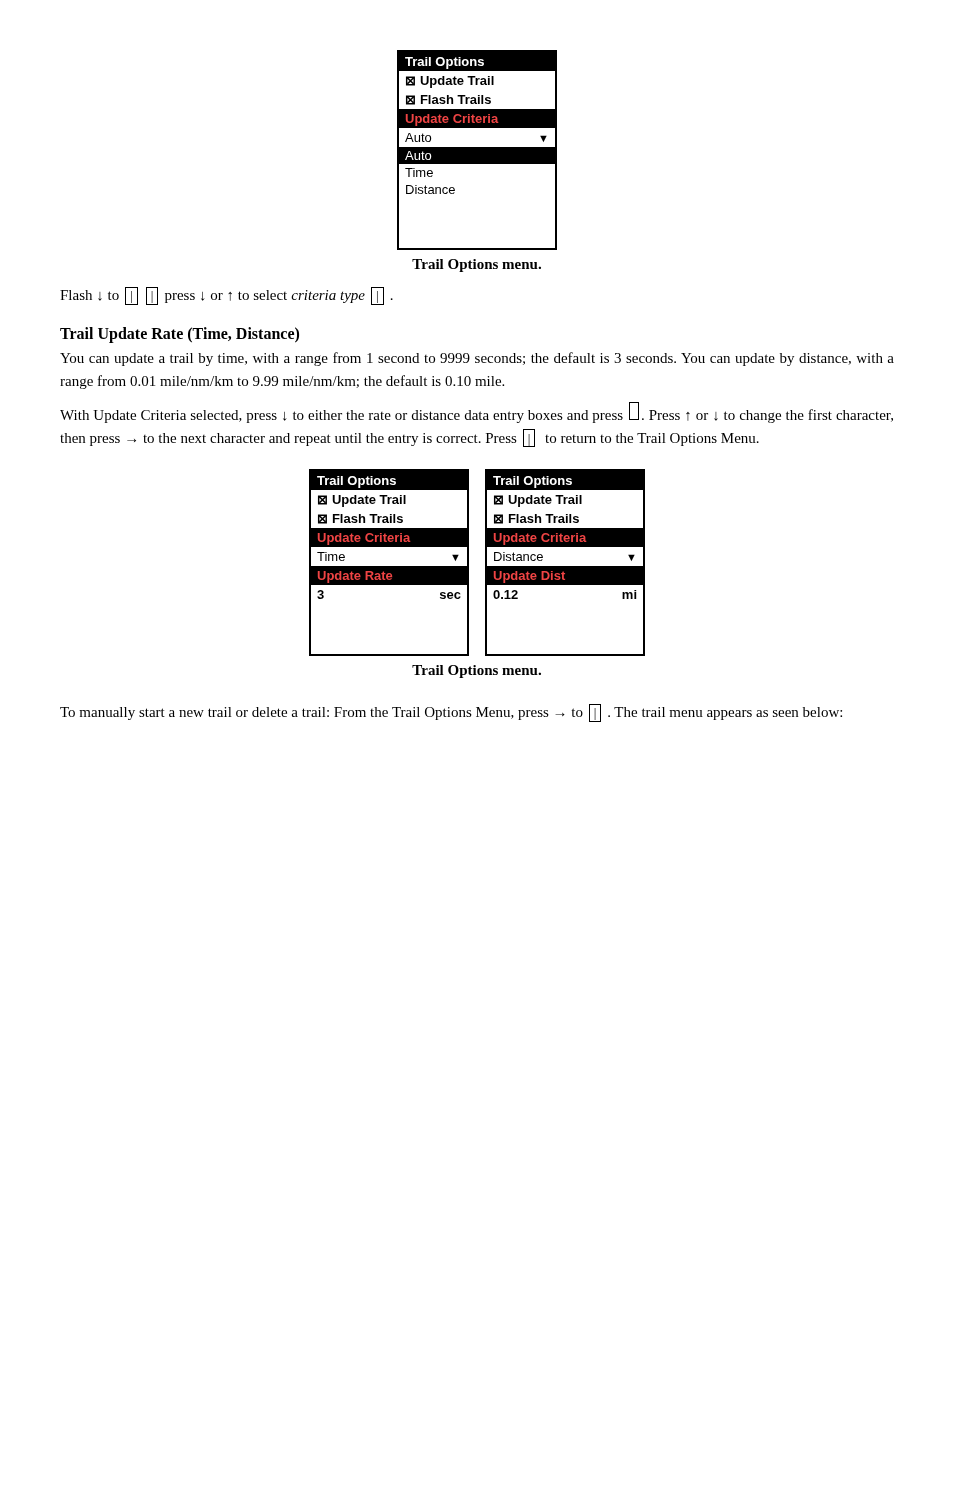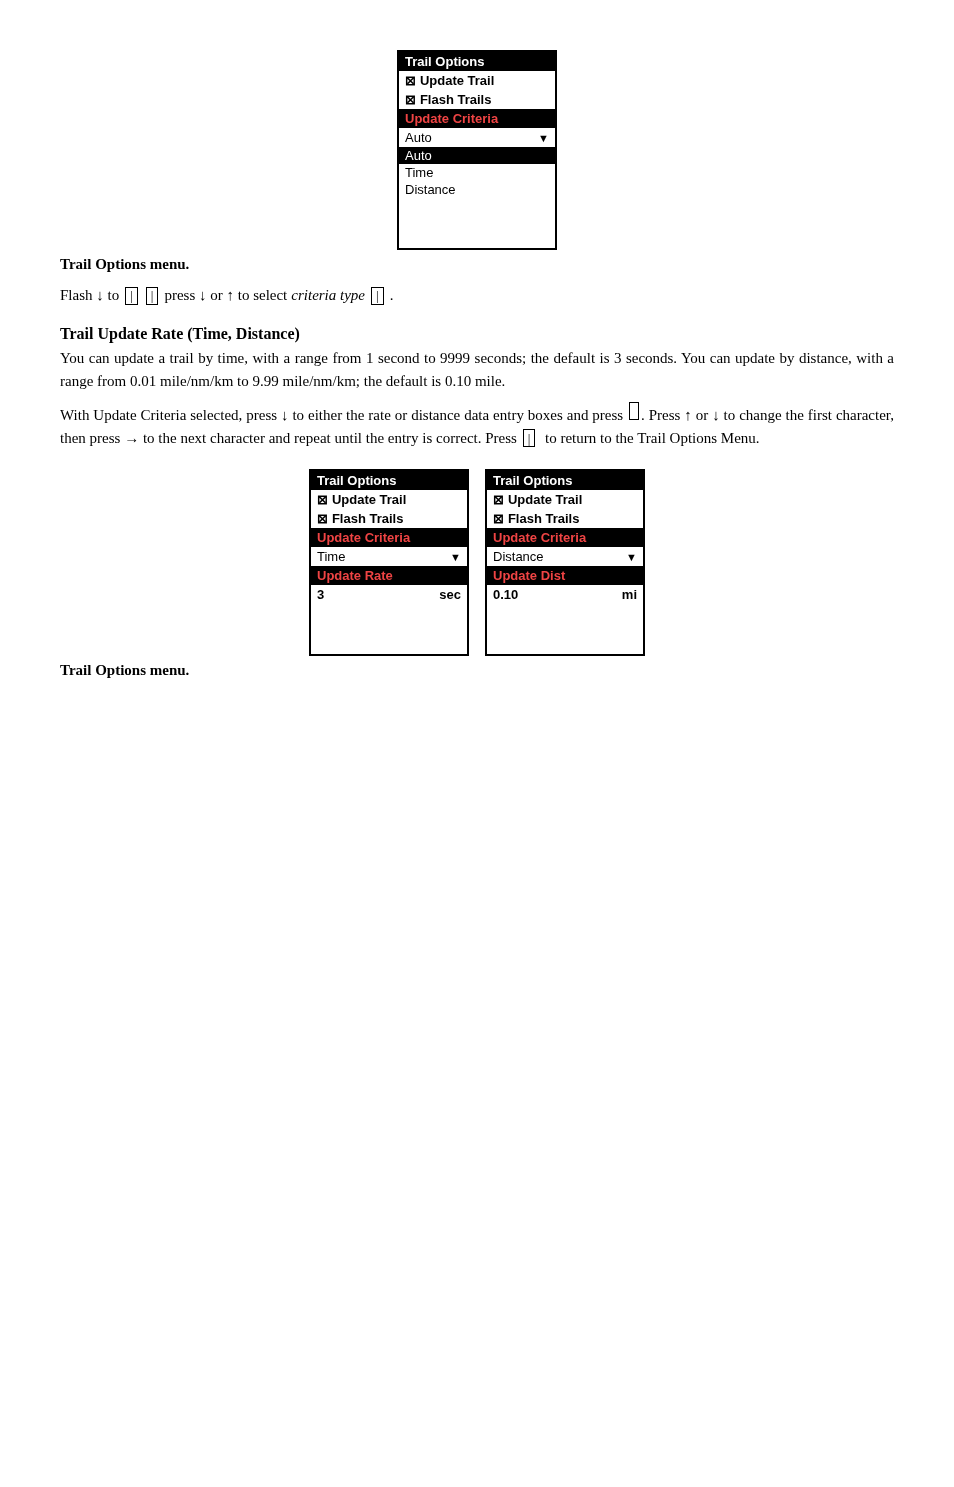--- a/index.html
+++ b/index.html
@@ -82,20 +82,21 @@
     .menu-value-row {
       display: flex;
       align-items: center;
       justify-content: space-between;
       padding: 2px 6px;
       font-weight: bold;
     }
 
     
     .caption {
+      text-align: center;
       font-weight: bold;
       margin-top: 6px;
       margin-bottom: 10px;
       font-size: 15px;
       font-family: "Times New Roman", Times, serif;
     }
 
     
     .menu-center {
       display: flex;
@@ -226,27 +227,33 @@
       <div class="menu-item checked bold">
         <span>Flash Trails</span>
       </div>
       <div class="menu-section-header">Update Criteria</div>
       <div class="menu-dropdown-item">
         <span>Distance</span>
         <span class="arrow">▼</span>
       </div>
       <div class="menu-section-header">Update Dist</div>
       <div class="menu-value-row">
-        <span>0.10</span>
+        <span>0.12</span>
         <span>mi</span>
       </div>
       <div style="height: 50px;"></div>
     </div>
 
   </div>
 
   <div class="caption">Trail Options menu.</div>
 
   <div class="spacer"></div>
 
 
+  <div class="paragraph">
+    To manually start a new trail or delete a trail: From the Trail Options
+    Menu, press → to
+    <span class="pipe-segment">|</span>
+    <span>. The trail menu appears as seen below:</span>
+  </div>
 
 </div>
 
 </body></html>

